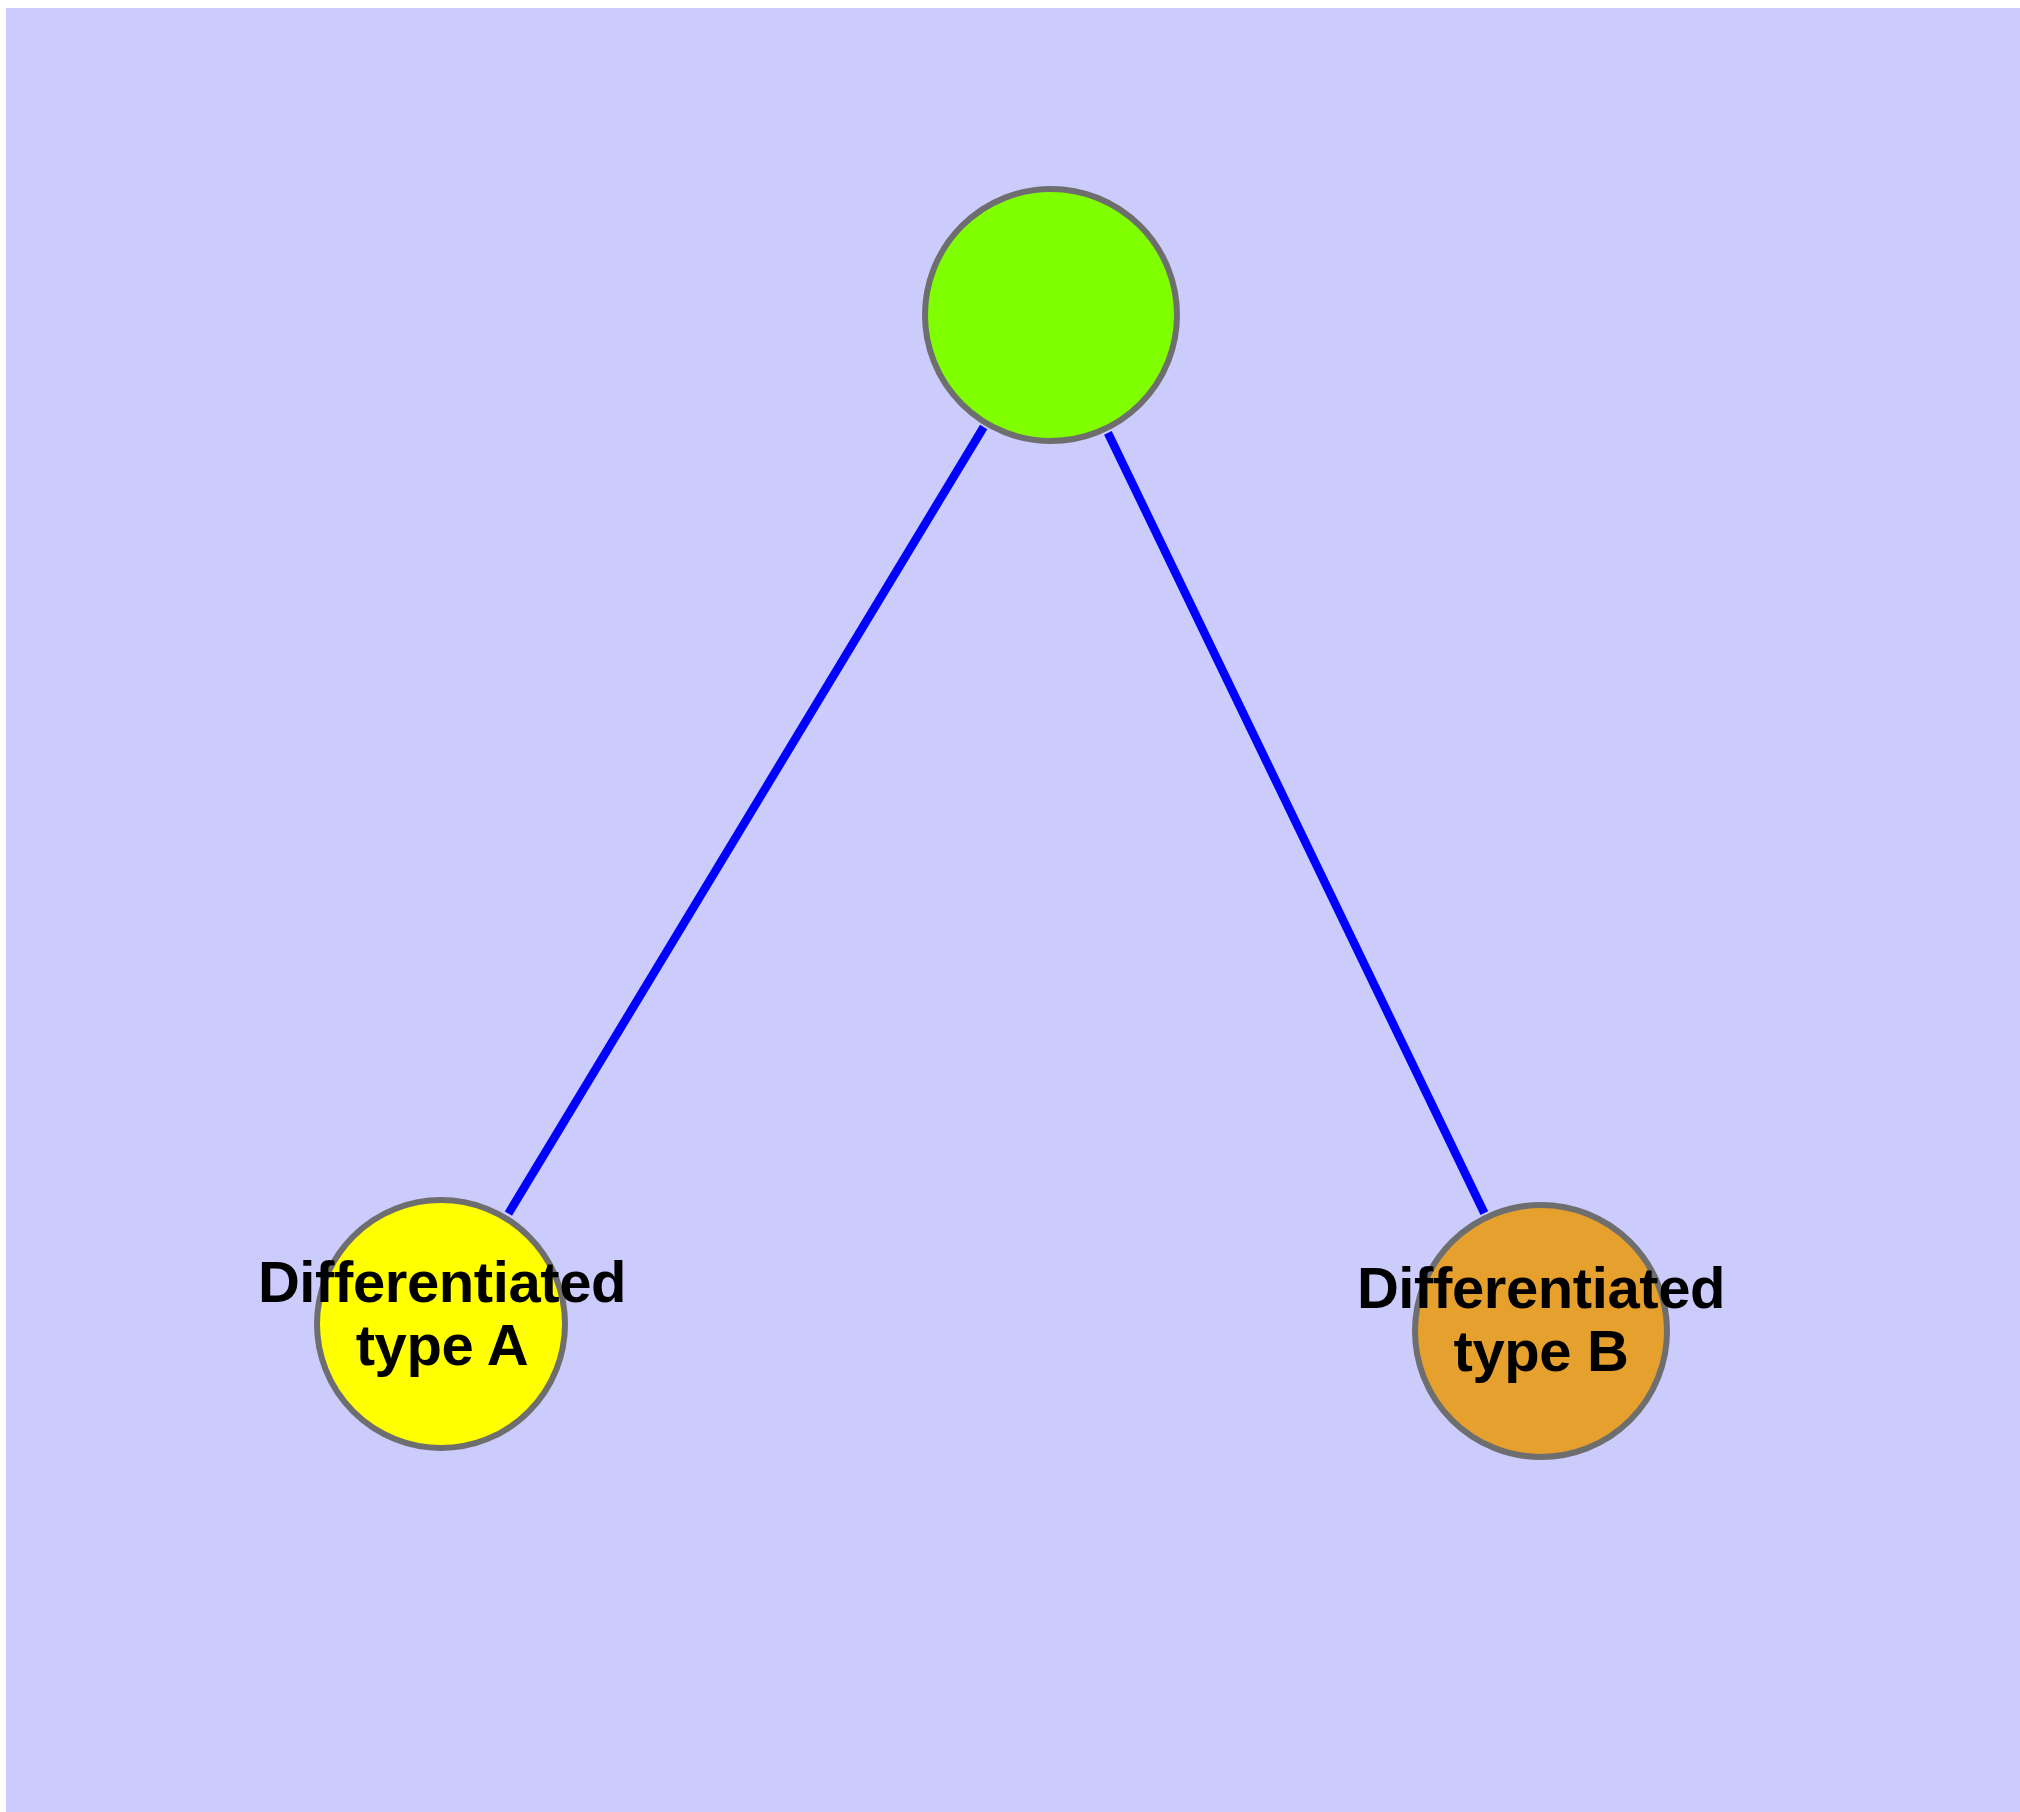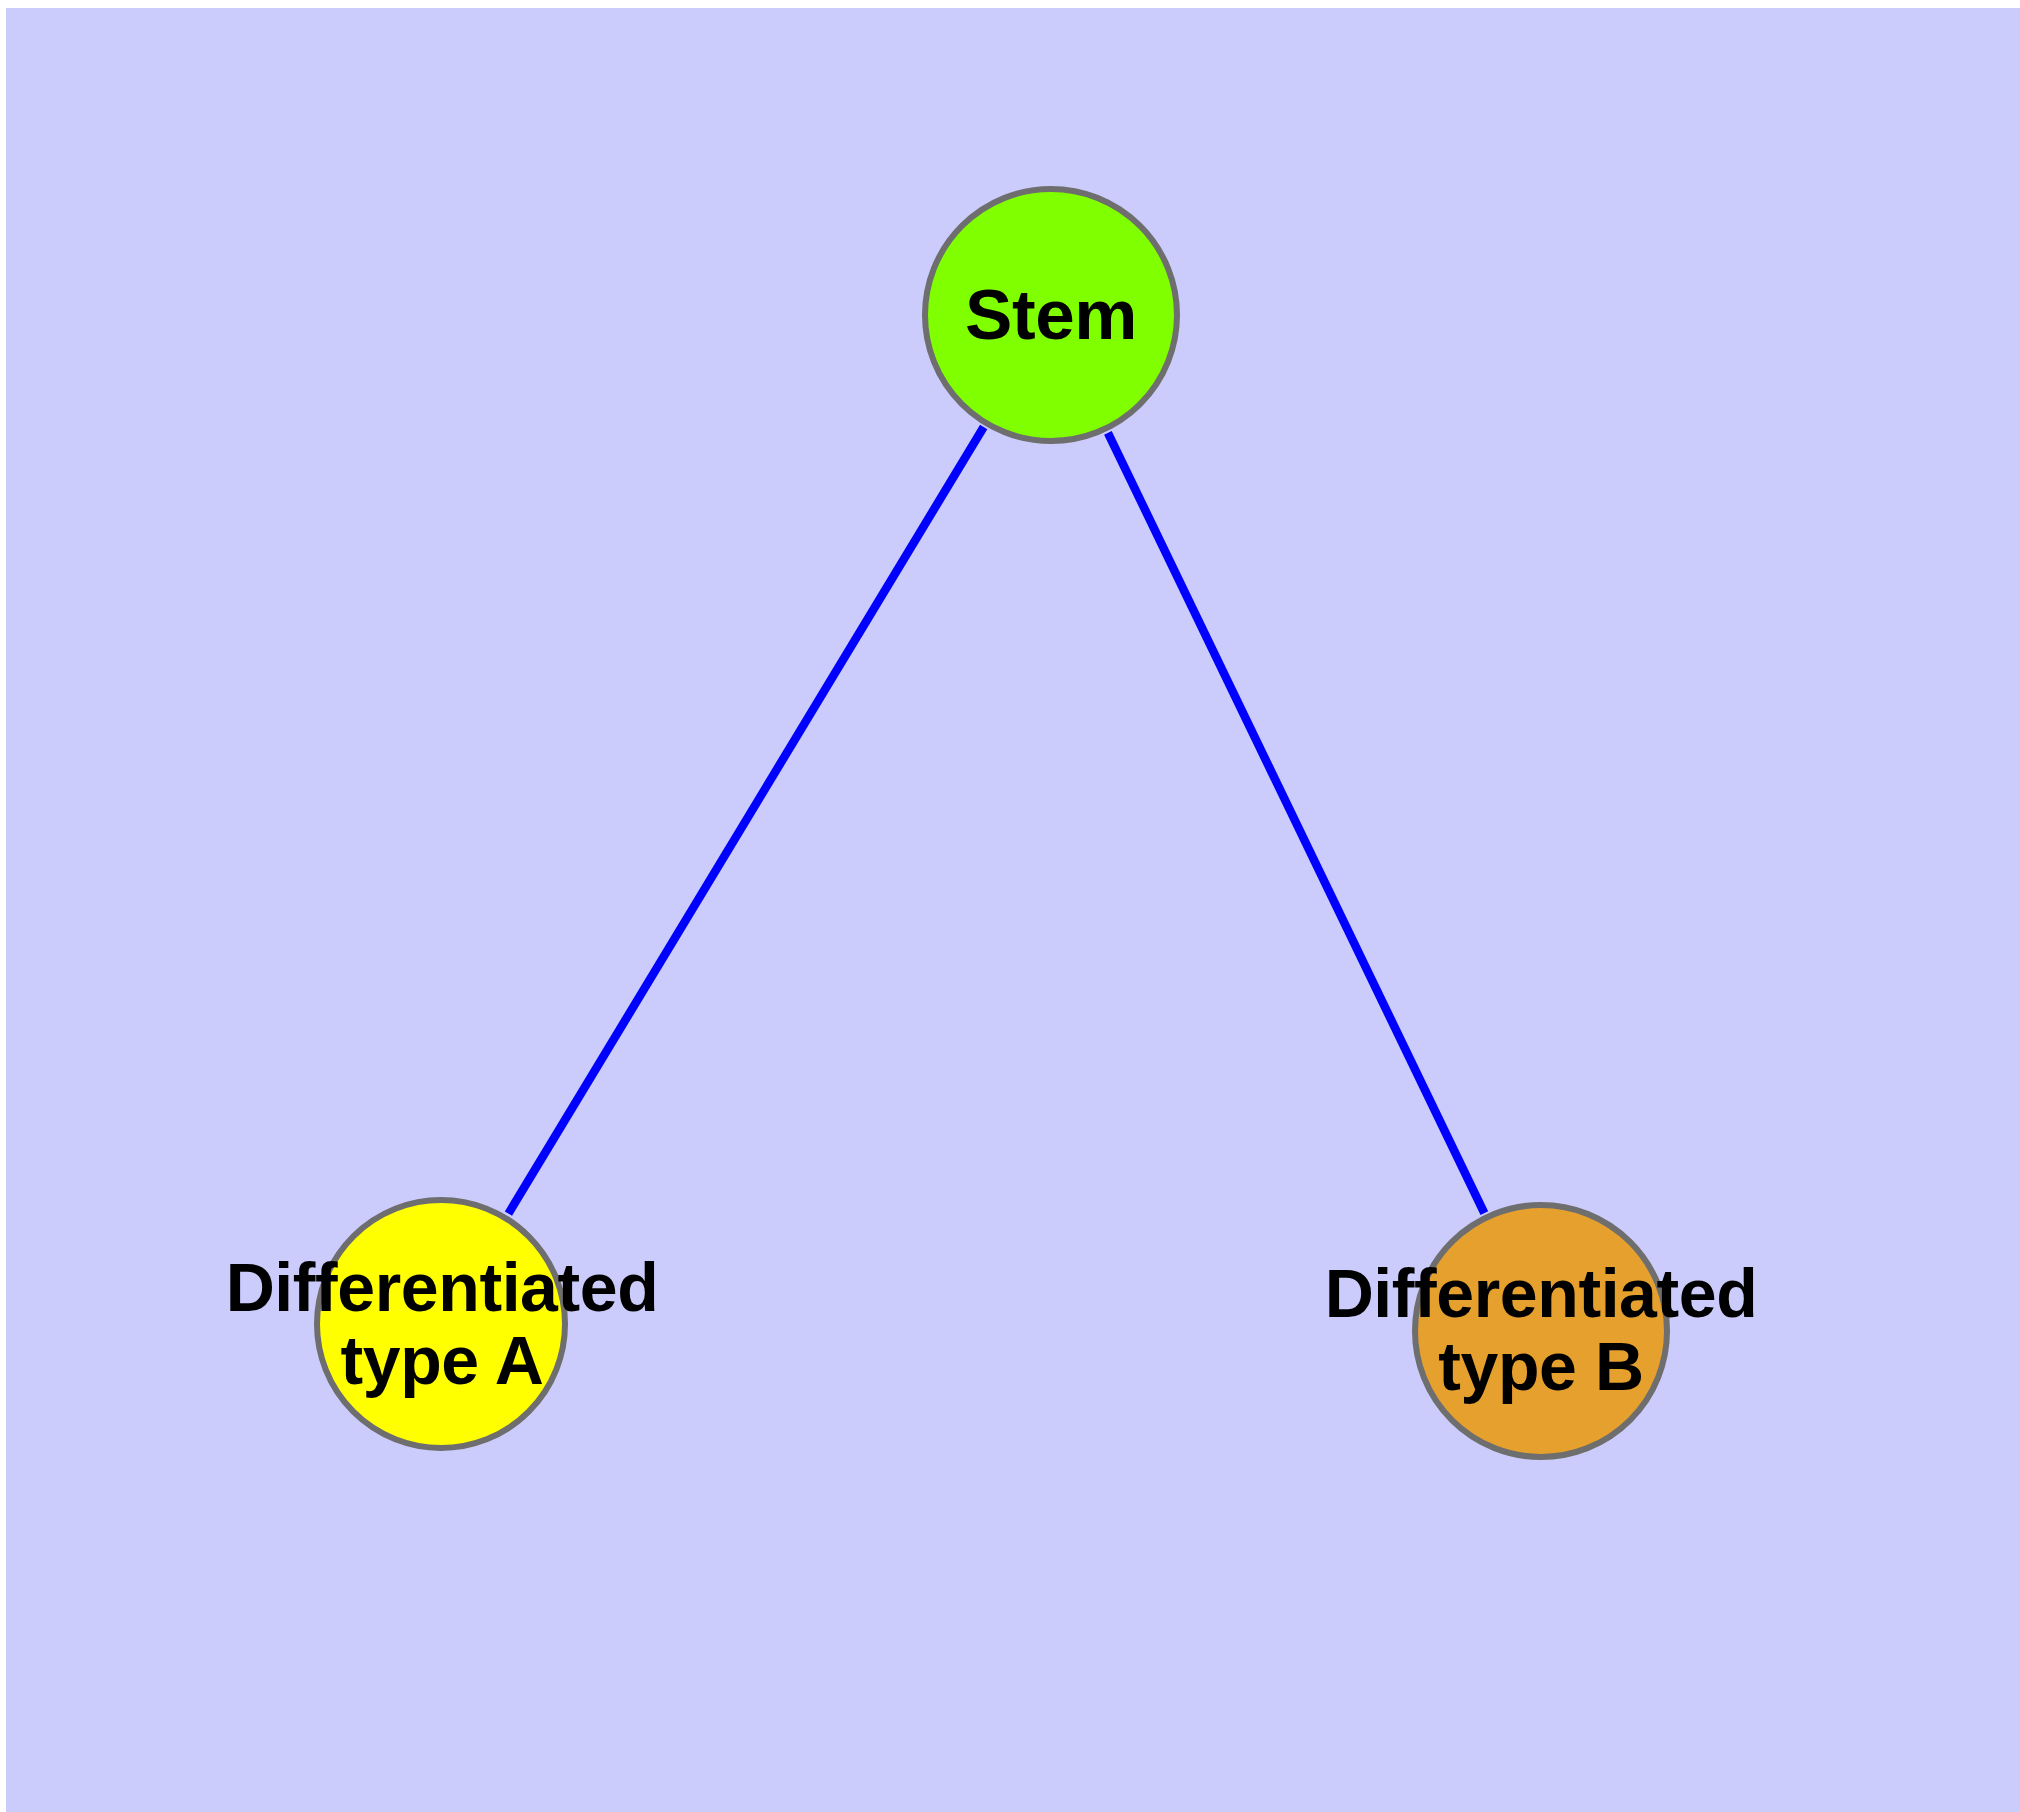--- a/index.html
+++ b/index.html
@@ -64,39 +64,38 @@
     line-height: 1.08;
     white-space: pre;
     letter-spacing: -0.4px;
     pointer-events: none;
   }
 
   .label-root {
     font-size: 71px;
   }
   .label-leaf {
-    font-size: 68px;
+    font-size: 58px;
   }
 </style>
 </head>
 <body>
 
 <div id="graph-canvas">
 
   <div id="graph-plane"></div>
 
   <svg id="edge-layer" viewBox="0 0 2384 2138" width="2021" height="1812" xmlns="http://www.w3.org/2000/svg">
     <line class="graph-edge" x1="1160.3608104515486" y1="503.80895071301427" x2="599.6049143595105" y2="1431.9028538417" stroke="#0000ff" stroke-width="10"></line>
     <line class="graph-edge" x1="1306.9189770084704" y1="510.70057864385365" x2="1751.0810229915296" y2="1431.2994213561465" stroke="#0000ff" stroke-width="10"></line>
   </svg>
 
   <div id="node-layer">
 
     <div class="node" style="left: 922px; top: 186px; width: 258px; height: 258px; background: rgb(127, 255, 0); border-color: rgb(110, 110, 110);"></div>
-    <div class="node-label label-root" style="color: rgb(0, 0, 0); width: 848px; left: 627px; top: 277px;">Stem</div>
 
     <div class="node" style="left: 314px; top: 1197px; width: 254px; height: 254px; background: rgb(255, 255, 0); border-color: rgb(110, 110, 110);"></div>
     <div class="node-label label-leaf" style="color: rgb(0, 0, 0); width: 848px; left: 18px; top: 1251px;">Differentiated
 type A</div>
 
     <div class="node" style="left: 1412px; top: 1202px; width: 258px; height: 258px; background: rgb(229, 160, 46); border-color: rgb(110, 110, 110);"></div>
     <div class="node-label label-leaf" style="color: rgb(0, 0, 0); width: 848px; left: 1117px; top: 1257px;">Differentiated
 type B</div>
 
   </div>

